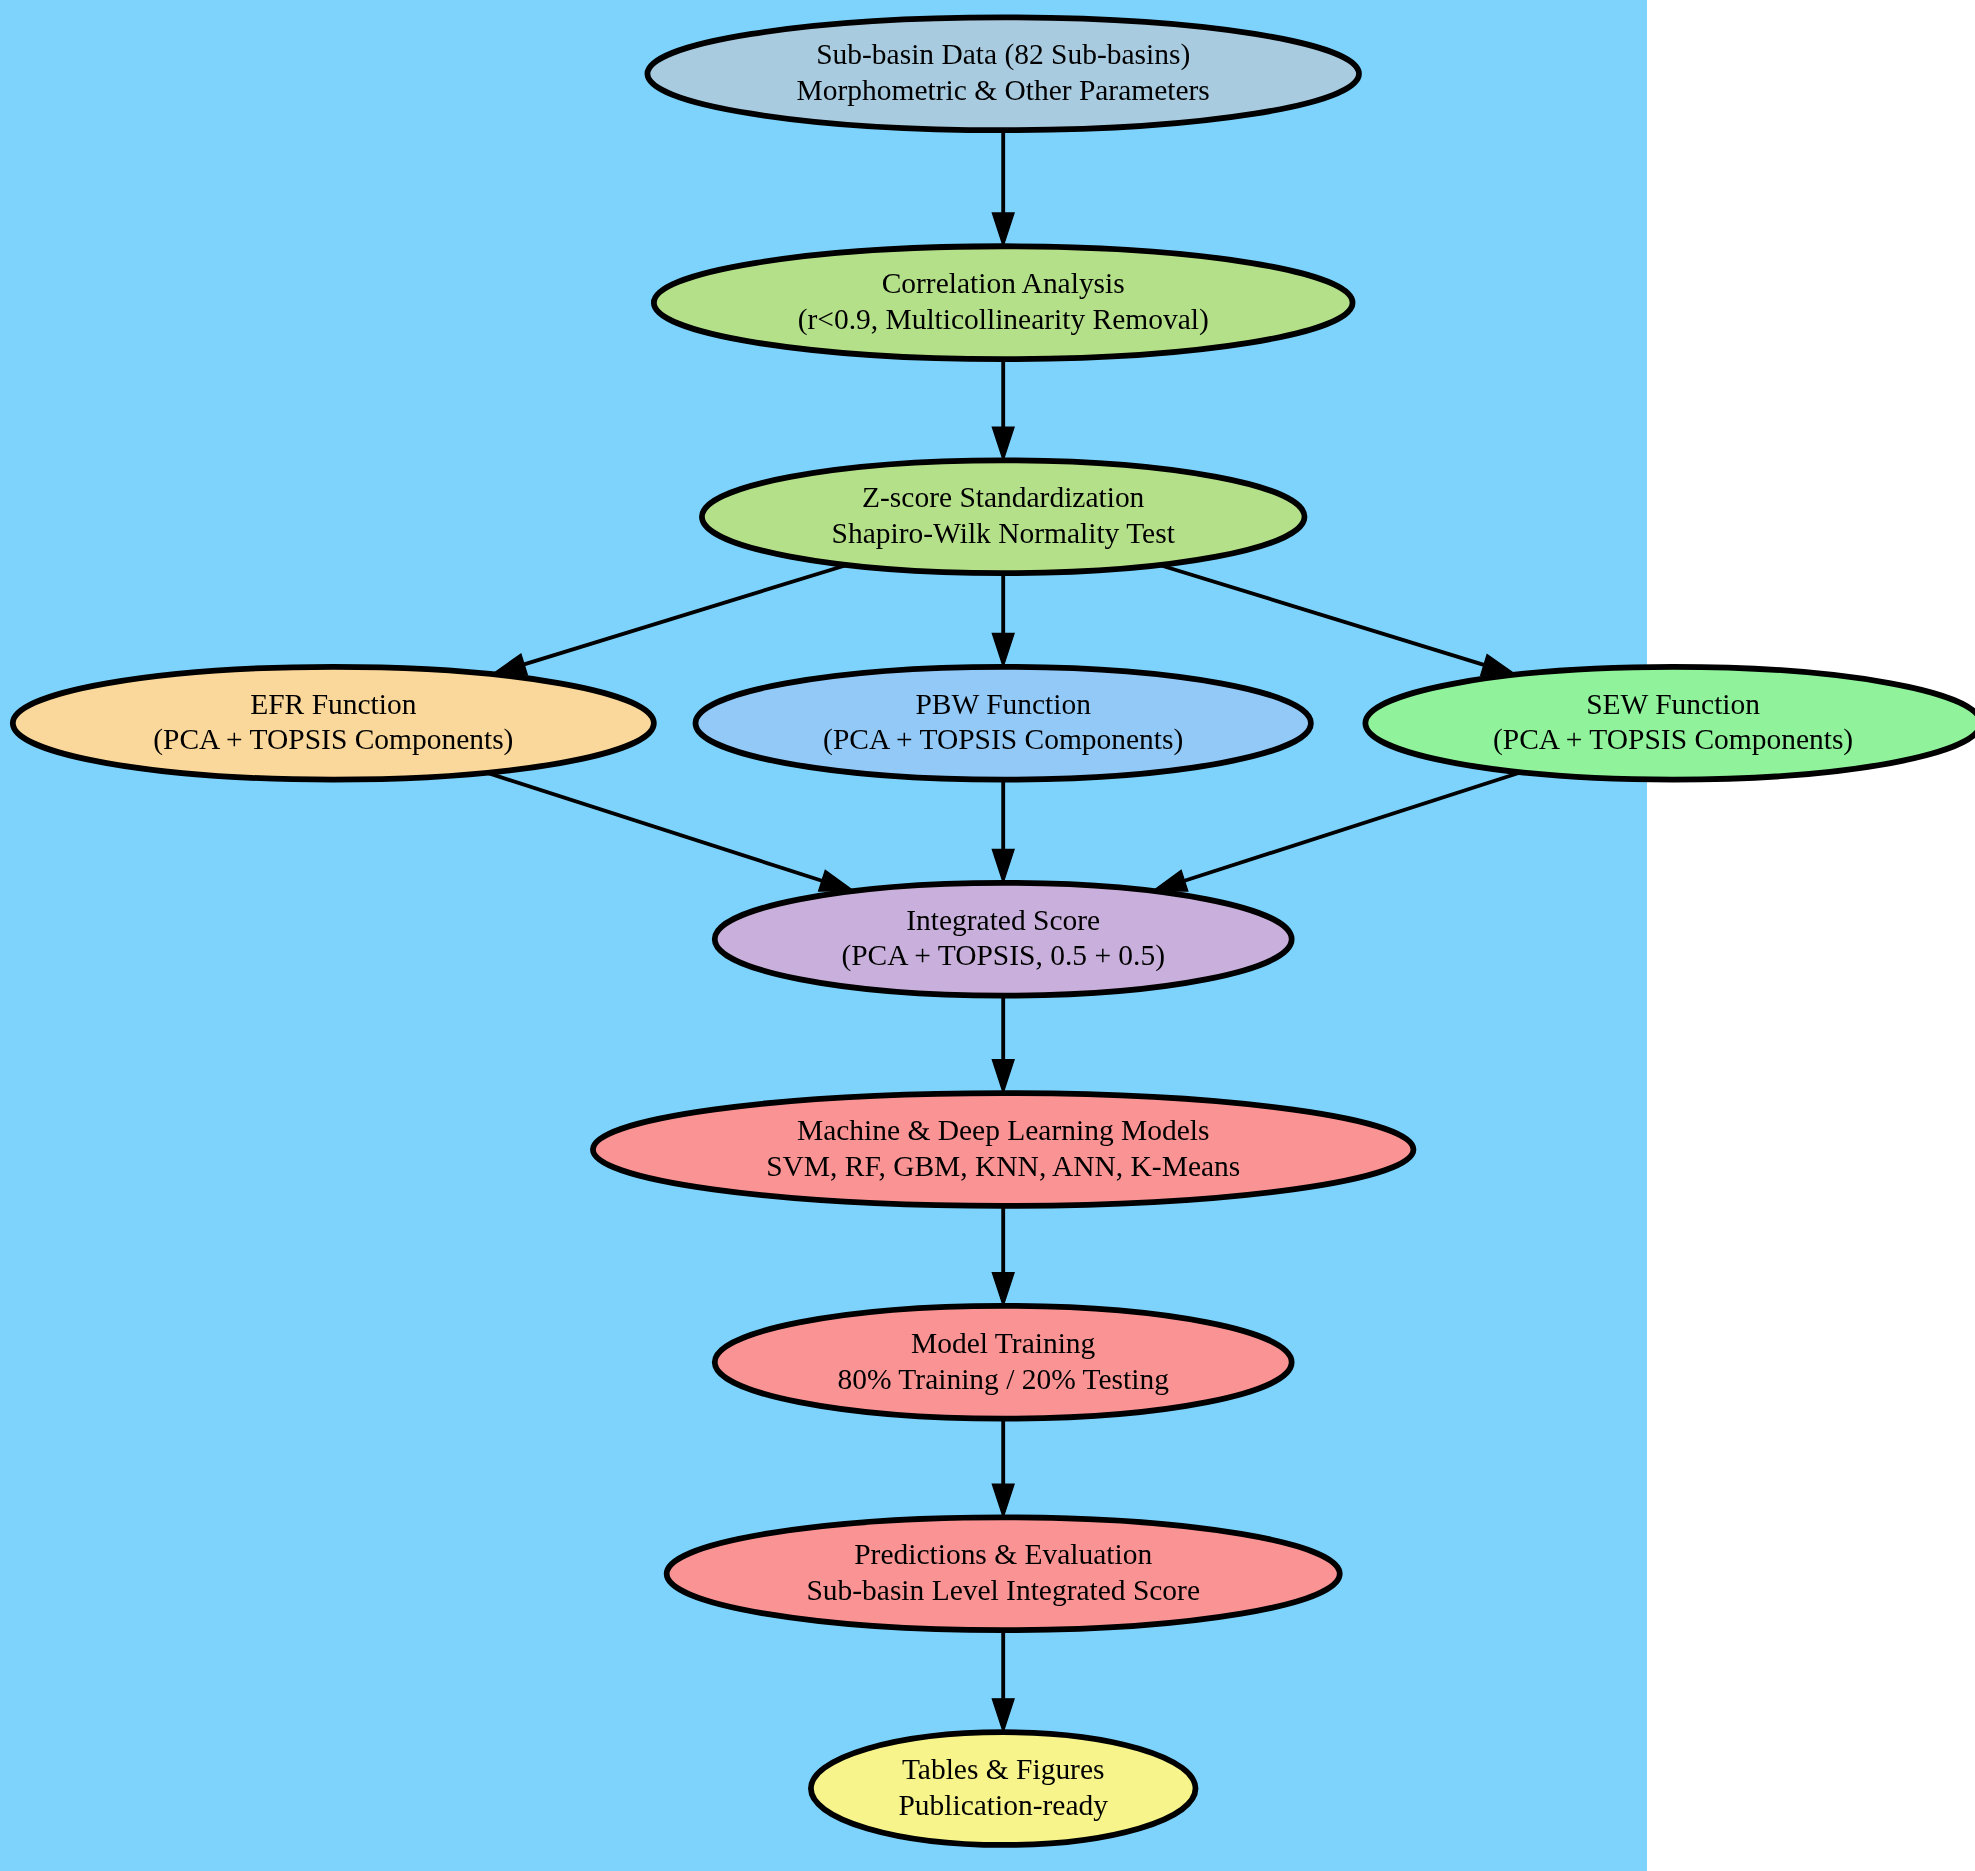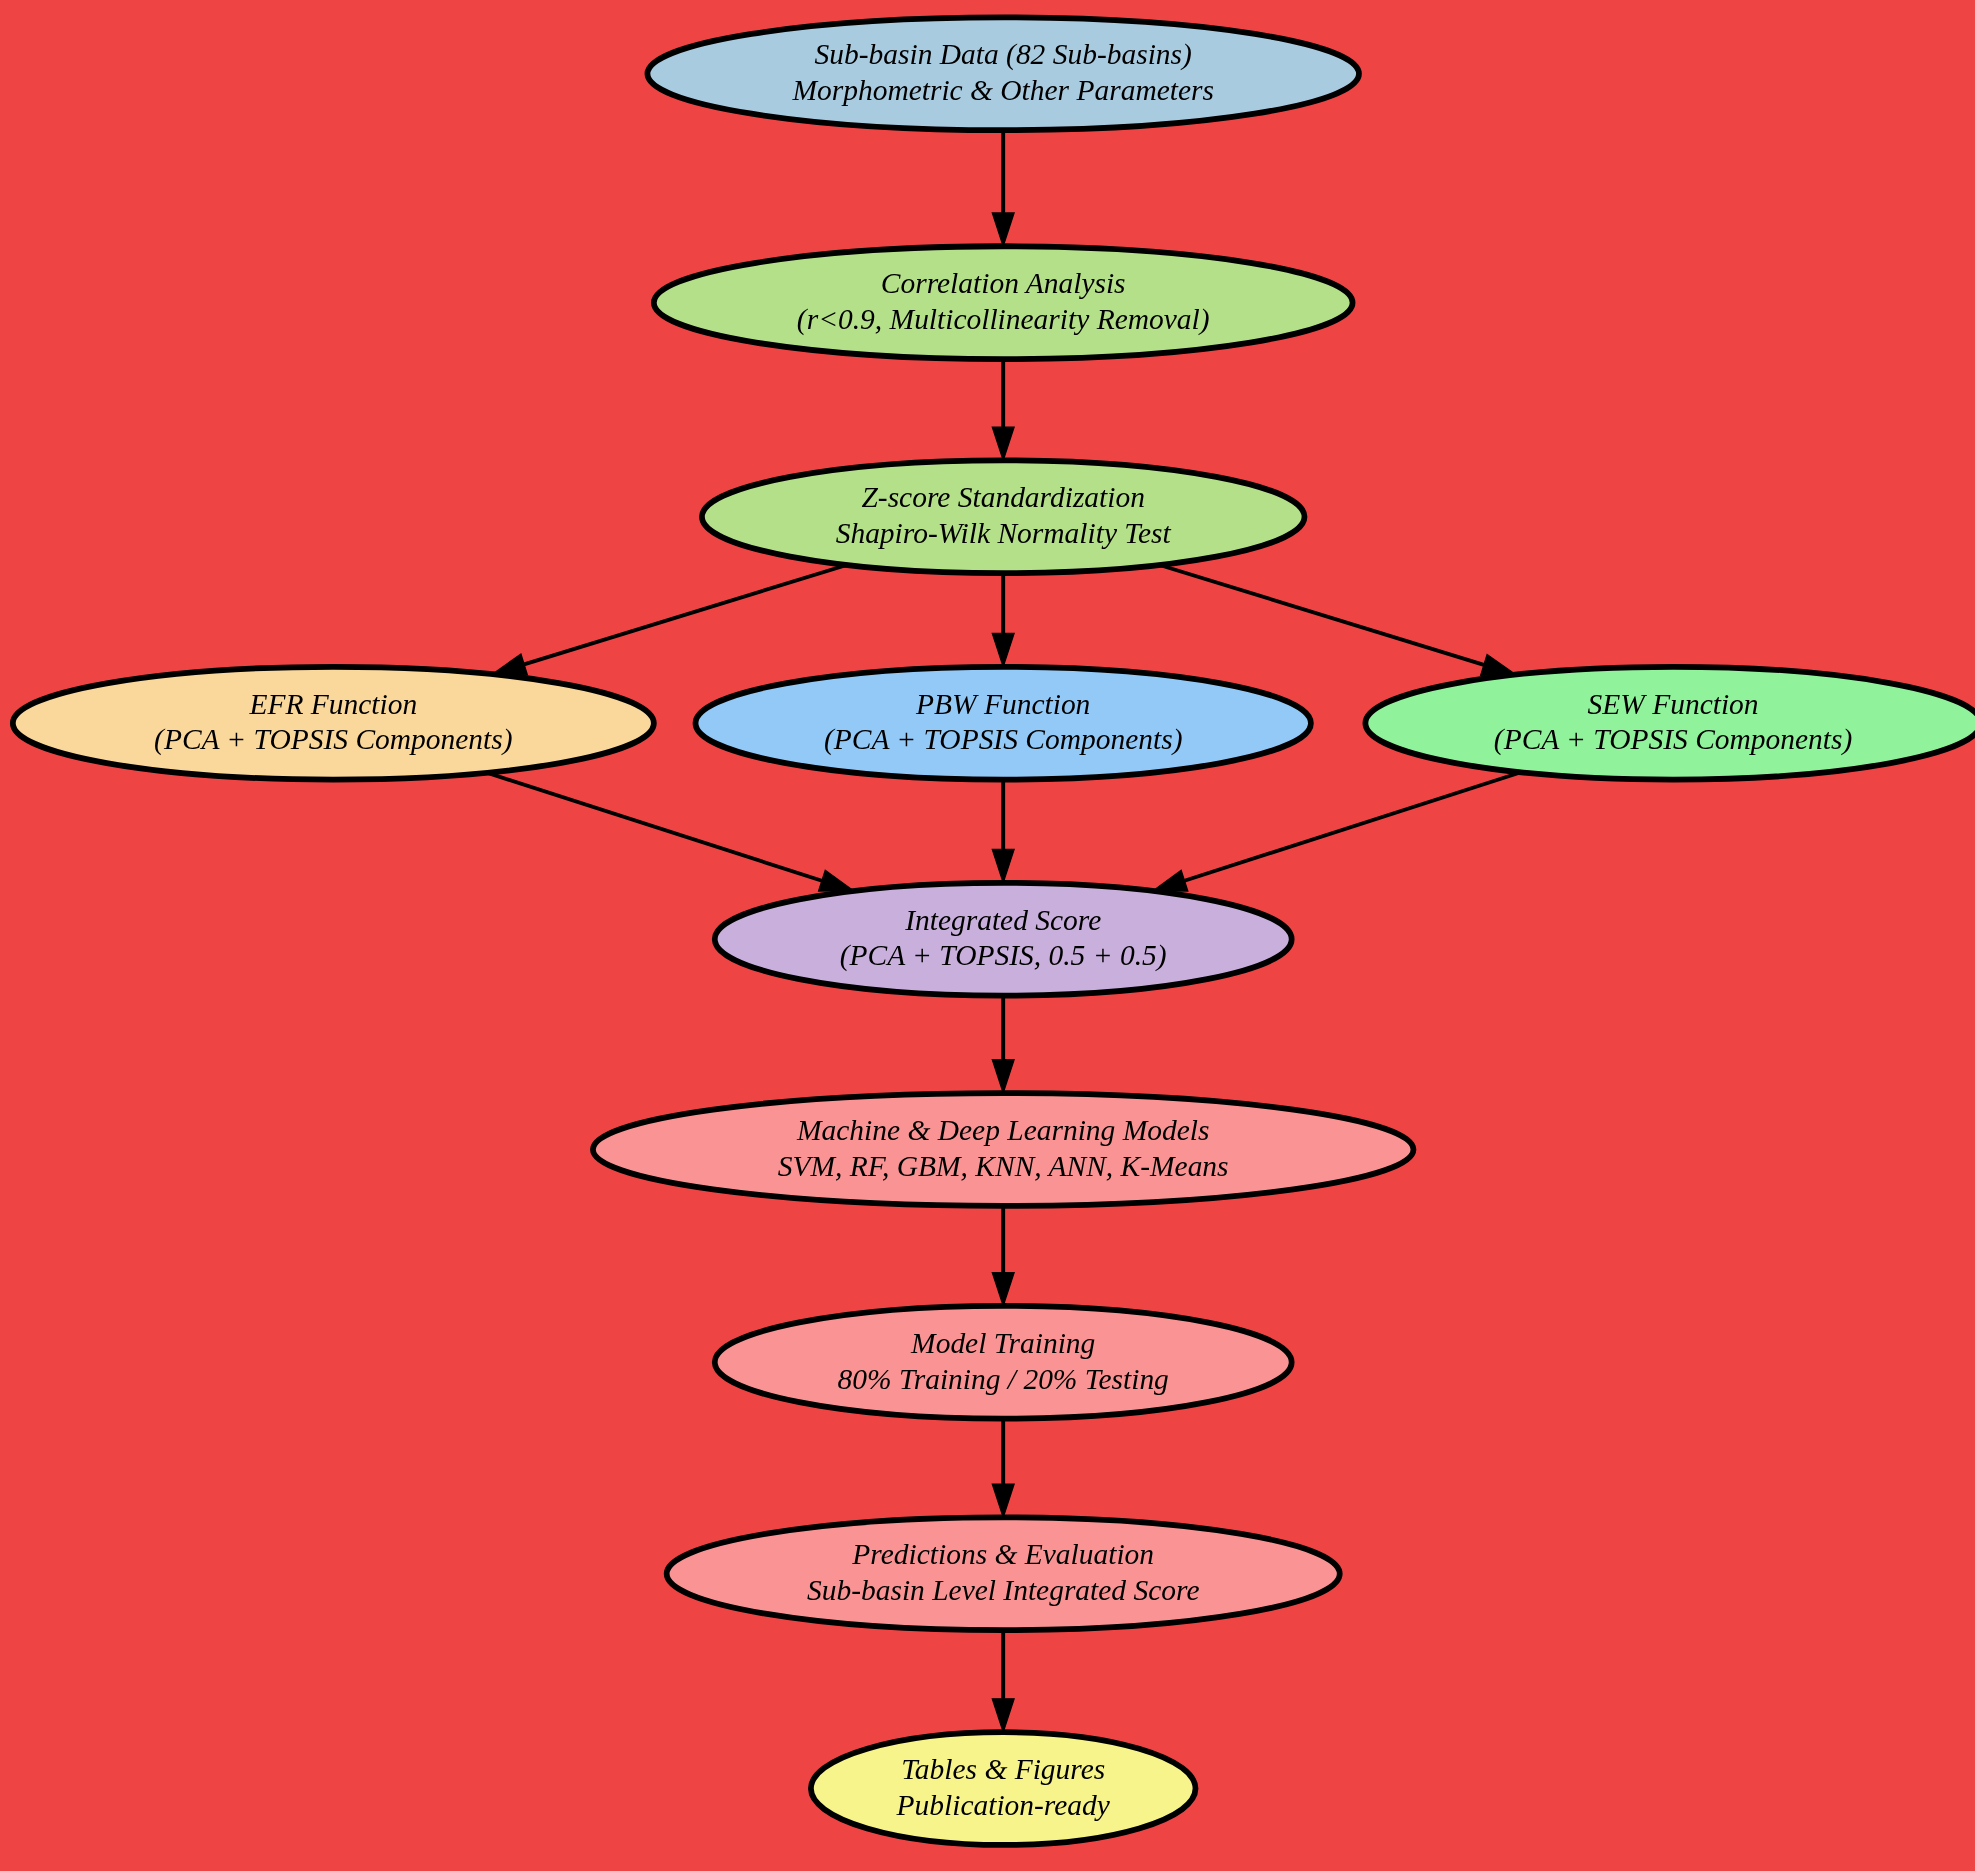--- a/index.html
+++ b/index.html
@@ -9,24 +9,23 @@
     background: #ffffff;
   }
   body {
     width: 1975px;
     height: 1872px;
     font-family: "Liberation Serif", "DejaVu Serif", serif;
     overflow: hidden;
   }
   #flowchart-root {
     position: relative;
-    width: 1975px;
+    width: 1647px;
     height: 1872px;
-    background: #ef4444;
-    font-style: italic;
+    background: #7dd3fc;
   }
   svg.flow-canvas {
     display: block;
     width: 1975px;
     height: 1872px;
   }
   .node-ellipse {
     stroke: #000000;
     stroke-width: 9;
   }

